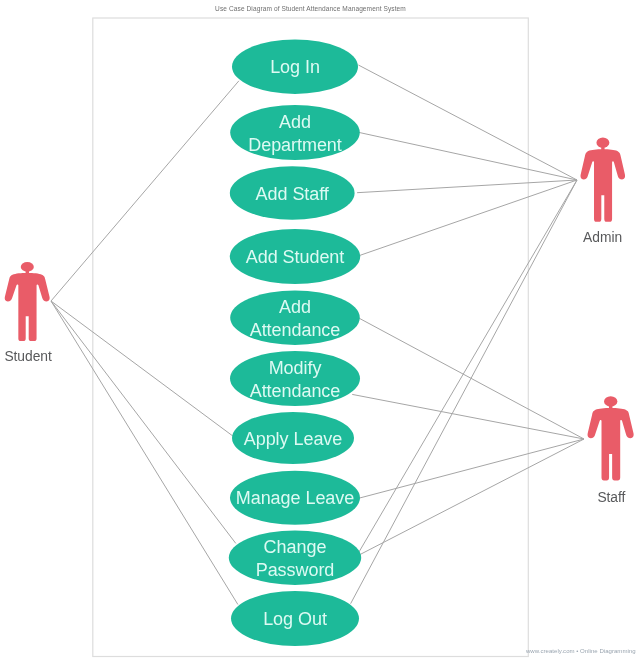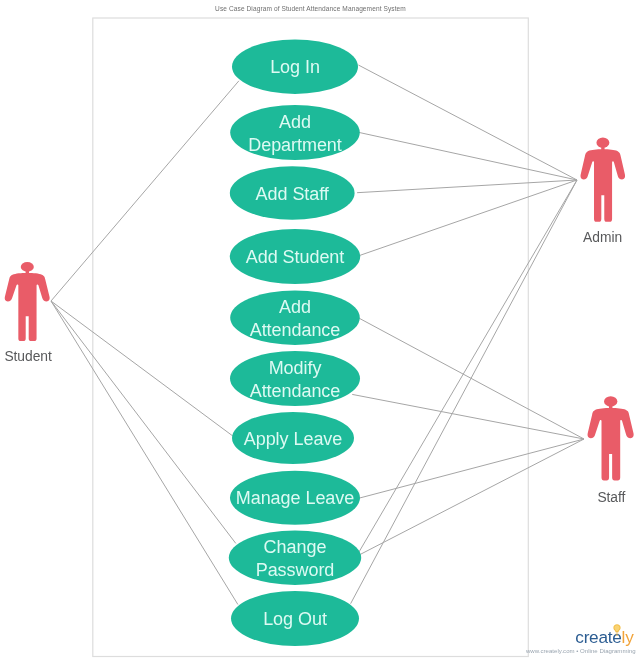--- a/index.html
+++ b/index.html
@@ -107,25 +107,15 @@
         </g>
         <g>
           <ellipse cx="610.704347826087" cy="401.40625" rx="6.692391304347825" ry="5.153124999999999" fill="#e95c68"></ellipse>
           <rect x="608.9673913043479" y="404.275" width="3.4739130434782592" height="5.525" fill="#e95c68"></rect>
           <path d="M 606.0043478260869 407.8875 C 600.1804347826087 408.3125 595.3782608695652 408.95 593.6923913043478 411.075 C 592.875 411.39375 592.4152173913044 413.30625 592.0576086956522 414.9 L 587.7663043478261 432.9625 C 587.0510869565218 435.9375 588.2771739130435 438.16875 590.6782608695652 438.16875 C 592.9260869565218 438.16875 594.6630434782609 436.68125 595.225 434.23749999999995 L 599.6184782608696 420.95625 C 599.925 419.68125 601.5086956521739 419.78749999999997 601.5086956521739 421.16875 L 601.5086956521739 477.5875 C 601.5086956521739 479.5 602.4282608695652 480.45624999999995 603.9608695652174 480.45624999999995 L 606.6173913043478 480.45624999999995 C 608.15 480.45624999999995 609.0695652173913 479.5 609.0695652173913 477.5875 L 609.0695652173913 454 L 612.1347826086957 454 L 612.1347826086957 477.5875 C 612.1347826086957 479.5 613.054347826087 480.45624999999995 614.5869565217391 480.45624999999995 L 617.7543478260869 480.45624999999995 C 619.2869565217392 480.45624999999995 620.2065217391305 479.5 620.2065217391305 477.5875 L 620.2065217391305 421.16875 C 620.2065217391305 419.78749999999997 621.7902173913044 419.68125 622.0967391304348 420.95625 L 625.979347826087 434.23749999999995 C 626.5413043478261 436.68125 628.2782608695652 438.16875 630.5260869565218 438.16875 C 632.9271739130435 438.16875 634.1532608695652 435.9375 633.4380434782609 432.9625 L 629.1467391304348 414.9 C 628.7891304347826 413.30625 628.329347826087 411.39375 627.5119565217391 411.075 C 625.8260869565217 408.95 621.2282608695652 408.3125 615.4043478260869 407.8875 Z" fill="#e95c68"></path>
           <text x="611.4" y="501.5" text-anchor="middle" font-size="13.8" fill="#58595b" letter-spacing="-0.02" font-family="&quot;Liberation Sans&quot;,&quot;DejaVu Sans&quot;,sans-serif">Staff</text>
         </g>
       </g>
     </svg>
   <div class="watermark">
-    <div class="wm-brand">
-      <svg class="wm-bulb" viewBox="0 0 27 41" width="8.0" height="12.1">
-        <path d="M13.5 1.0C6.6 1.0 1.2 6.0 1.2 12.3c0 3.7 1.9 6.8 4.0 9.3 1.6 1.9 2.7 3.6 3.1 5.7h10.4c0.4-2.1 1.5-3.8 3.1-5.7 2.1-2.5 4.0-5.6 4.0-9.3C25.8 6.0 20.4 1.0 13.5 1.0z" fill="#f3c04c"></path>
-        <path d="M13.5 4.4C8.6 4.4 4.9 7.9 4.9 12.4c0 2.9 1.5 5.2 3.1 7.1 1.2 1.5 2.1 2.8 2.4 4.3h6.2c0.3-1.5 1.2-2.8 2.4-4.3 1.6-1.9 3.1-4.2 3.1-7.1C22.1 7.9 18.4 4.4 13.5 4.4z" fill="#f9d373"></path>
-        <rect x="9.1" y="28.5" width="8.8" height="3.2" rx="0.6" fill="#e6b14a"></rect>
-        <rect x="9.6" y="32.8" width="7.8" height="3.2" rx="0.6" fill="#e6b14a"></rect>
-        <path d="M10.4 37.1h6.2c-0.3 2.2-1.5 3.4-3.1 3.4s-2.8-1.2-3.1-3.4z" fill="#e6b14a"></path>
-      </svg>
-      <span class="wm-b1">creat</span><span class="wm-b2">e</span><span class="wm-b3">ly</span>
-    </div>
     <div class="wm-tag">www.creately.com • Online Diagramming</div>
   </div>
 </div>
 
 </body></html>

